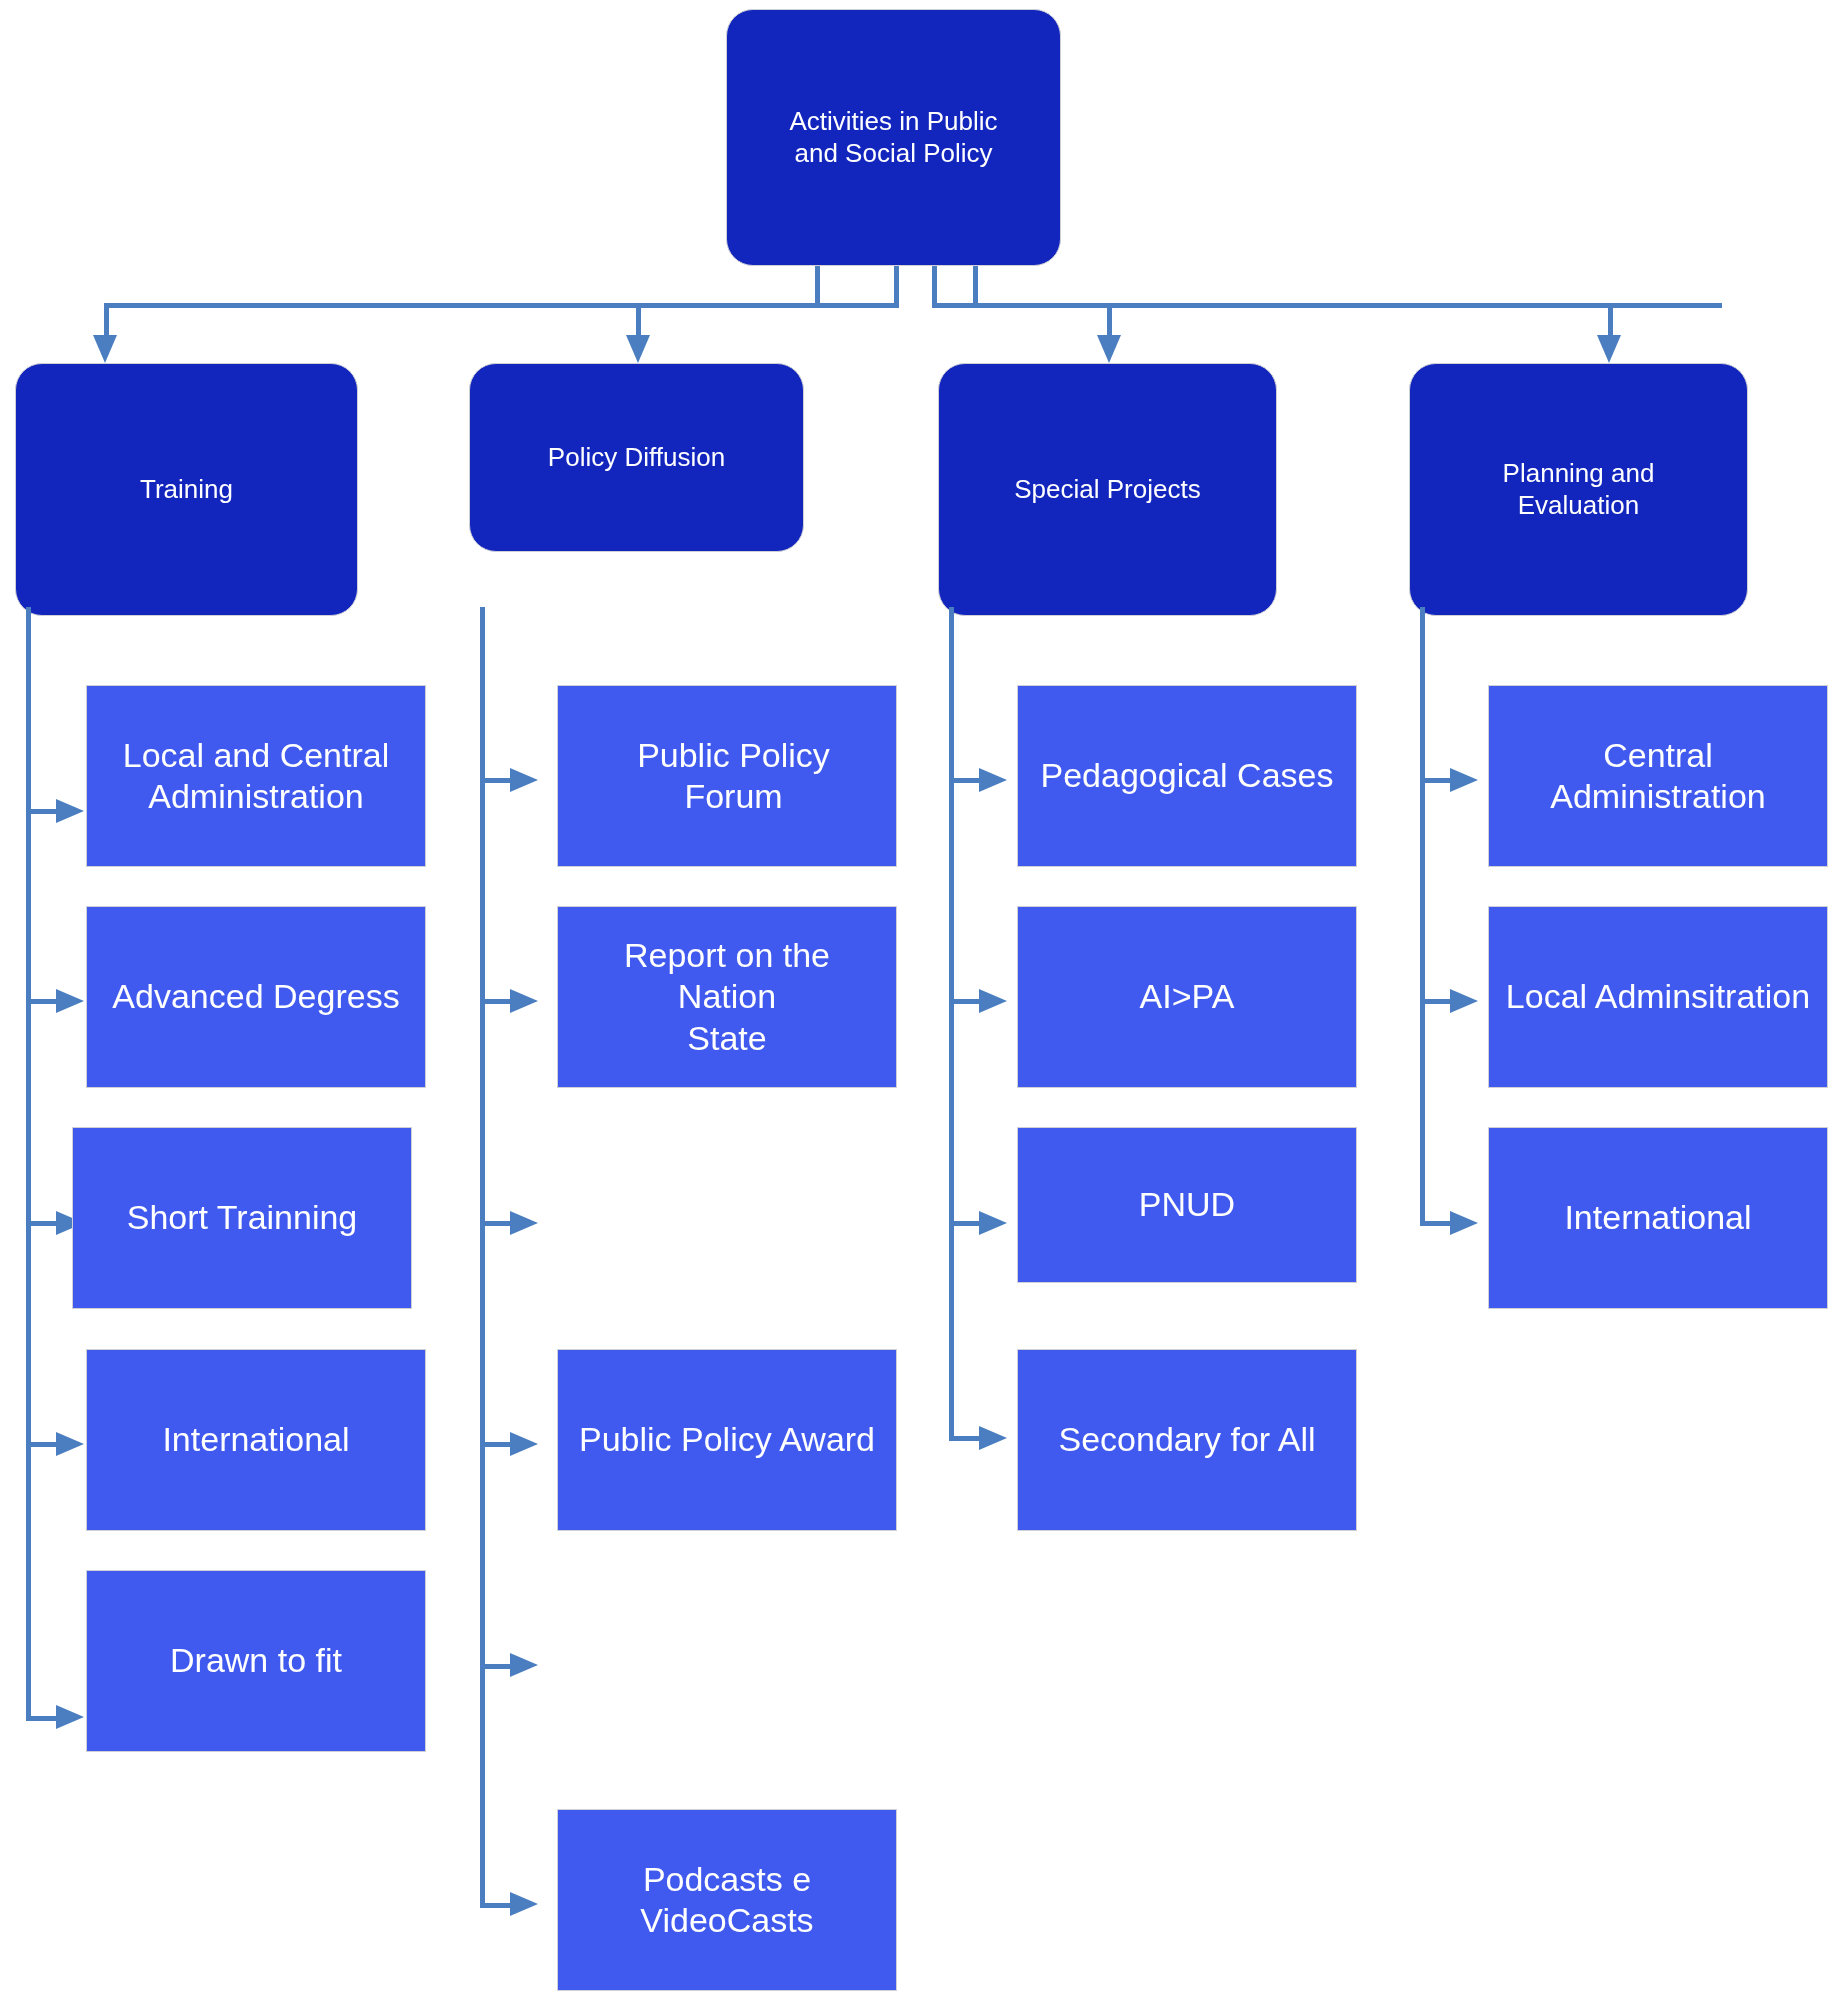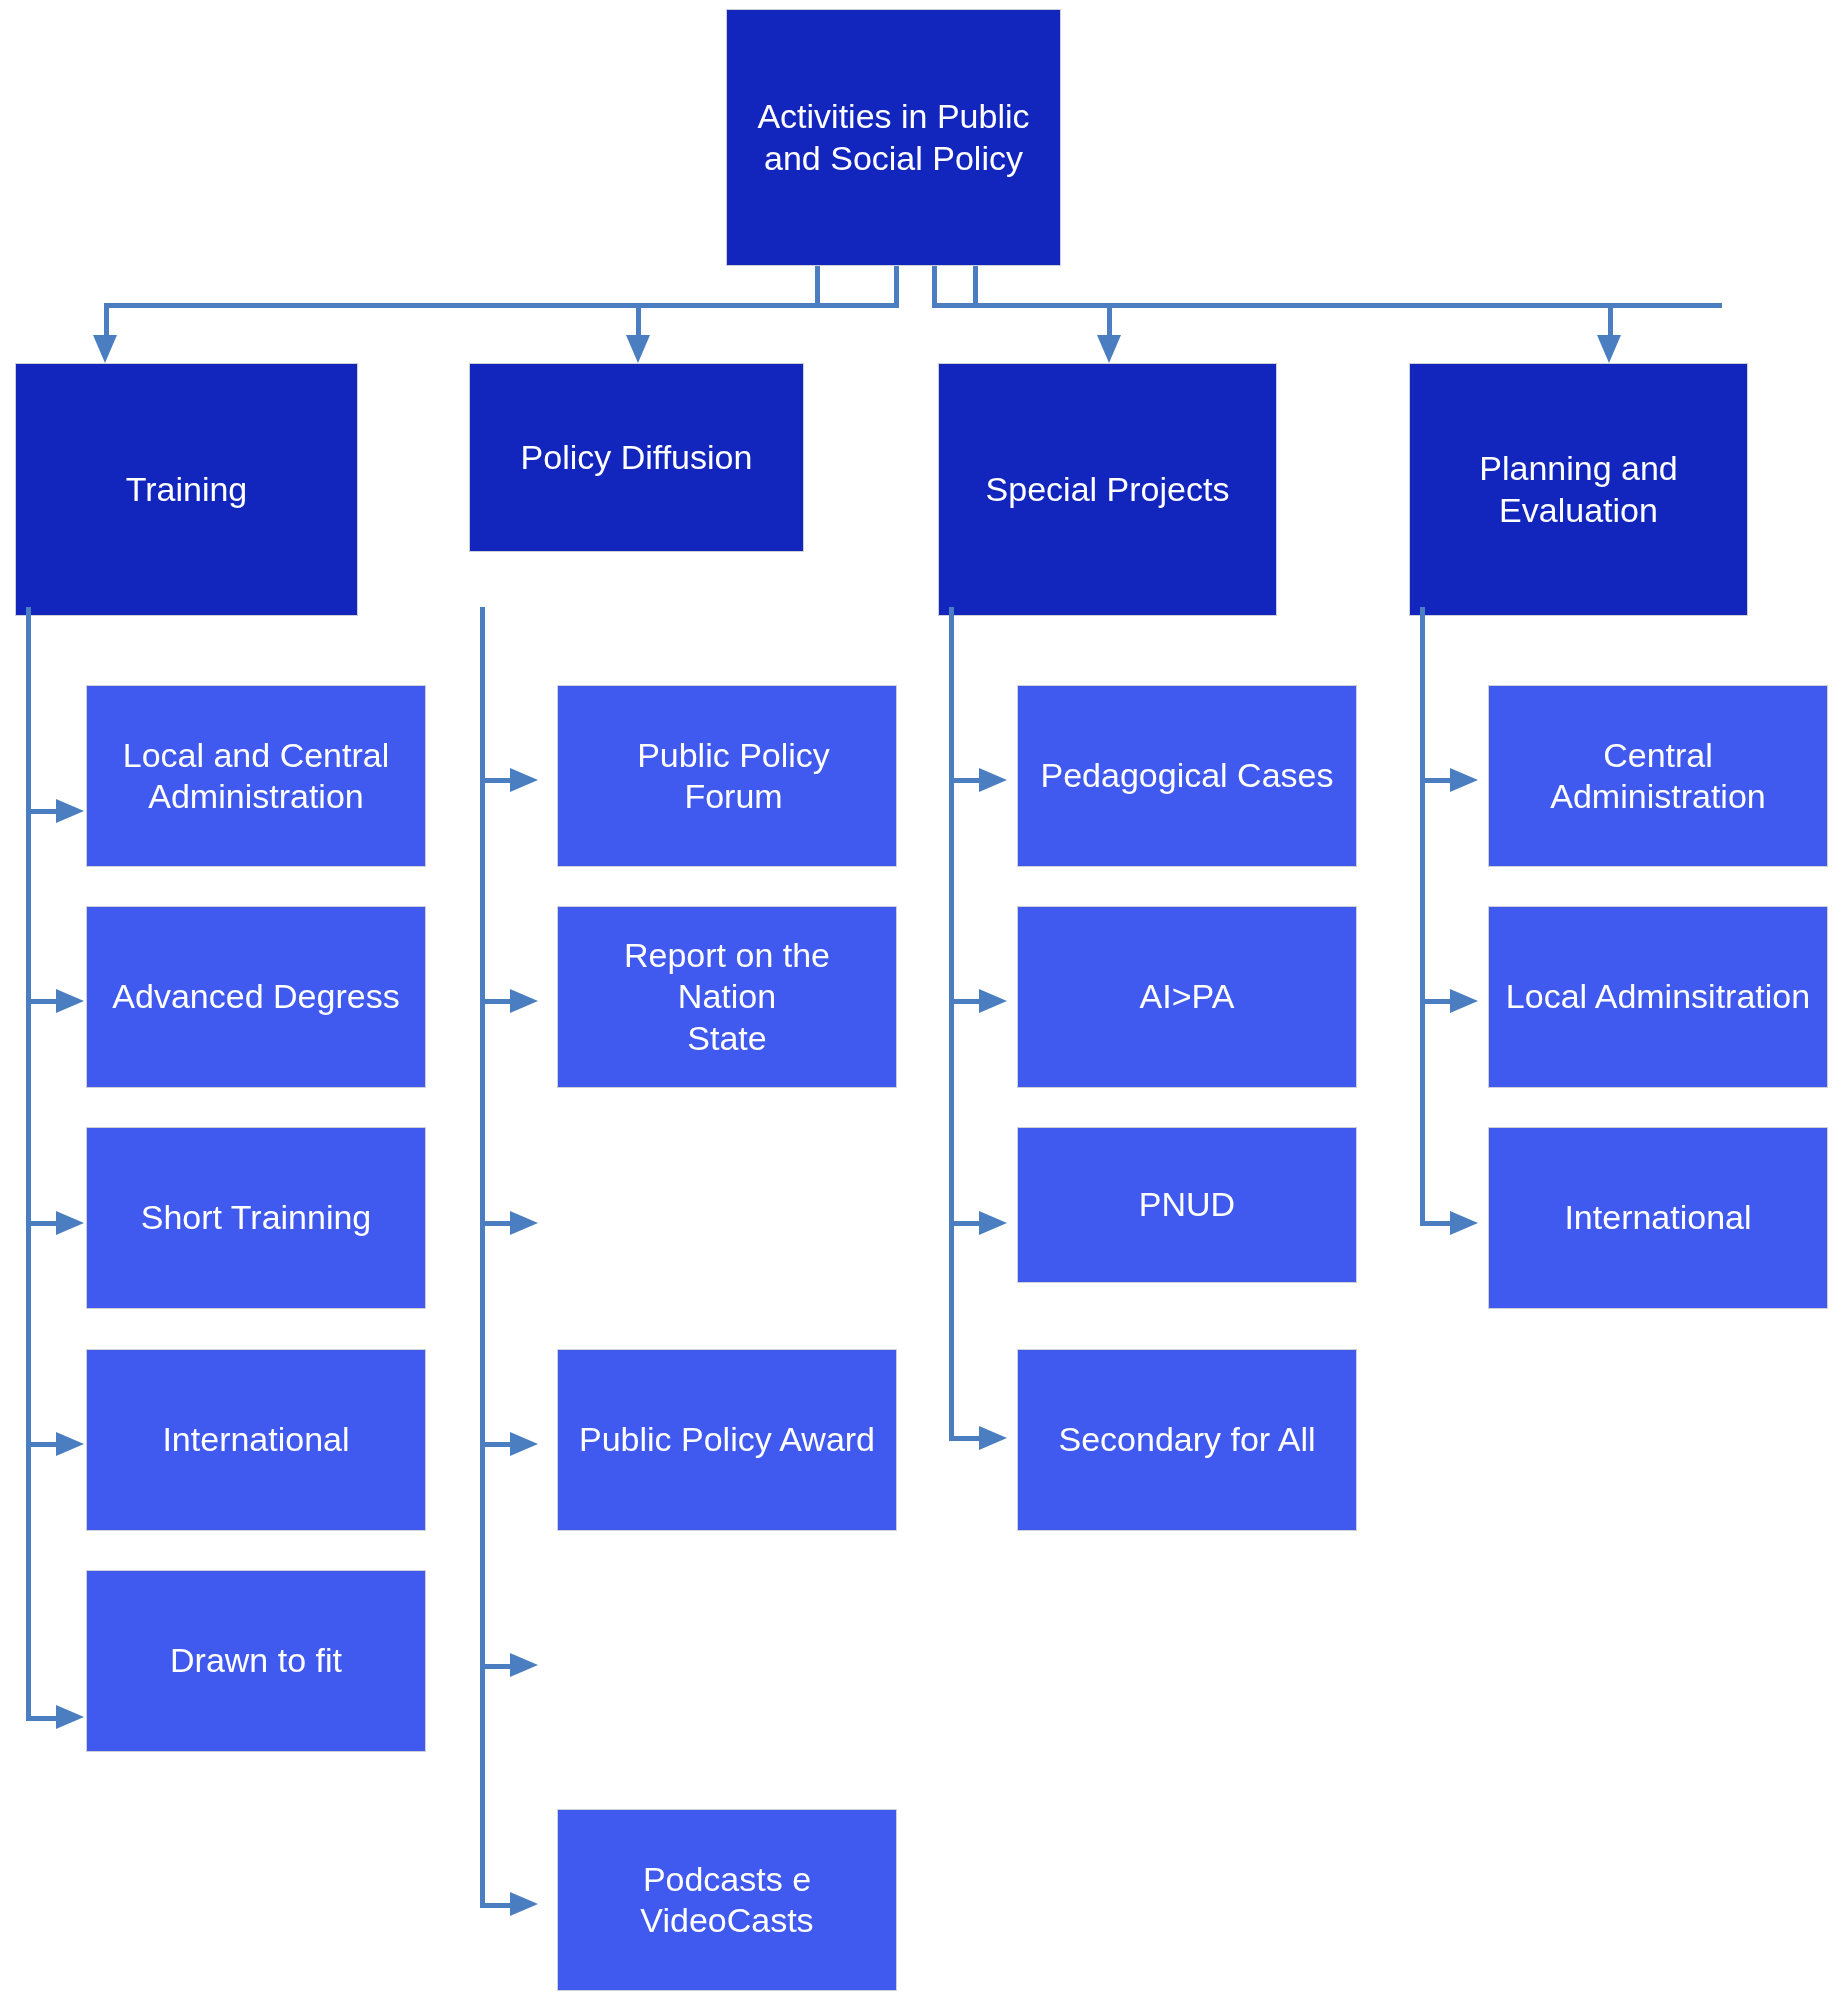--- a/index.html
+++ b/index.html
@@ -24,21 +24,22 @@
     align-items: center;
     justify-content: center;
     text-align: center;
     color: #ffffff;
     line-height: 1.22;
     border: 0.7px solid #cfcfd6;
   }
   .node.root,
   .node.level1 {
     background: #1226be;
-    font-size: 34px;
+    font-size: 26px;
+    border-radius: 27px;
   }
   .node.level2 {
     background: #4059ef;
     font-size: 34px;
   }
   .node .label {
     display: block;
     padding: 0 13.4px;
     white-space: pre-line;
   }
@@ -124,21 +125,21 @@
   </div>
 
   <div class="conn h" style="left:26px; top:999px; width:43px;"></div>
   <div class="arrow-right" style="left:56px; top:989px;"></div>
   <div class="node level2" style="left:86px; top:906px; width:340px; height:182px;">
     <span class="label">Advanced Degress</span>
   </div>
 
   <div class="conn h" style="left:26px; top:1221px; width:43px;"></div>
   <div class="arrow-right" style="left:56px; top:1211px;"></div>
-  <div class="node level2" style="left:86px; top:1127px; width:340px; height:182px;">
+  <div class="node level2" style="left:72px; top:1127px; width:340px; height:182px;">
     <span class="label">Short Trainning</span>
   </div>
 
   <div class="conn h" style="left:26px; top:1442px; width:43px;"></div>
   <div class="arrow-right" style="left:56px; top:1432px;"></div>
   <div class="node level2" style="left:86px; top:1349px; width:340px; height:182px;">
     <span class="label">International</span>
   </div>
 
   <div class="conn h" style="left:26px; top:1716px; width:43px;"></div>

